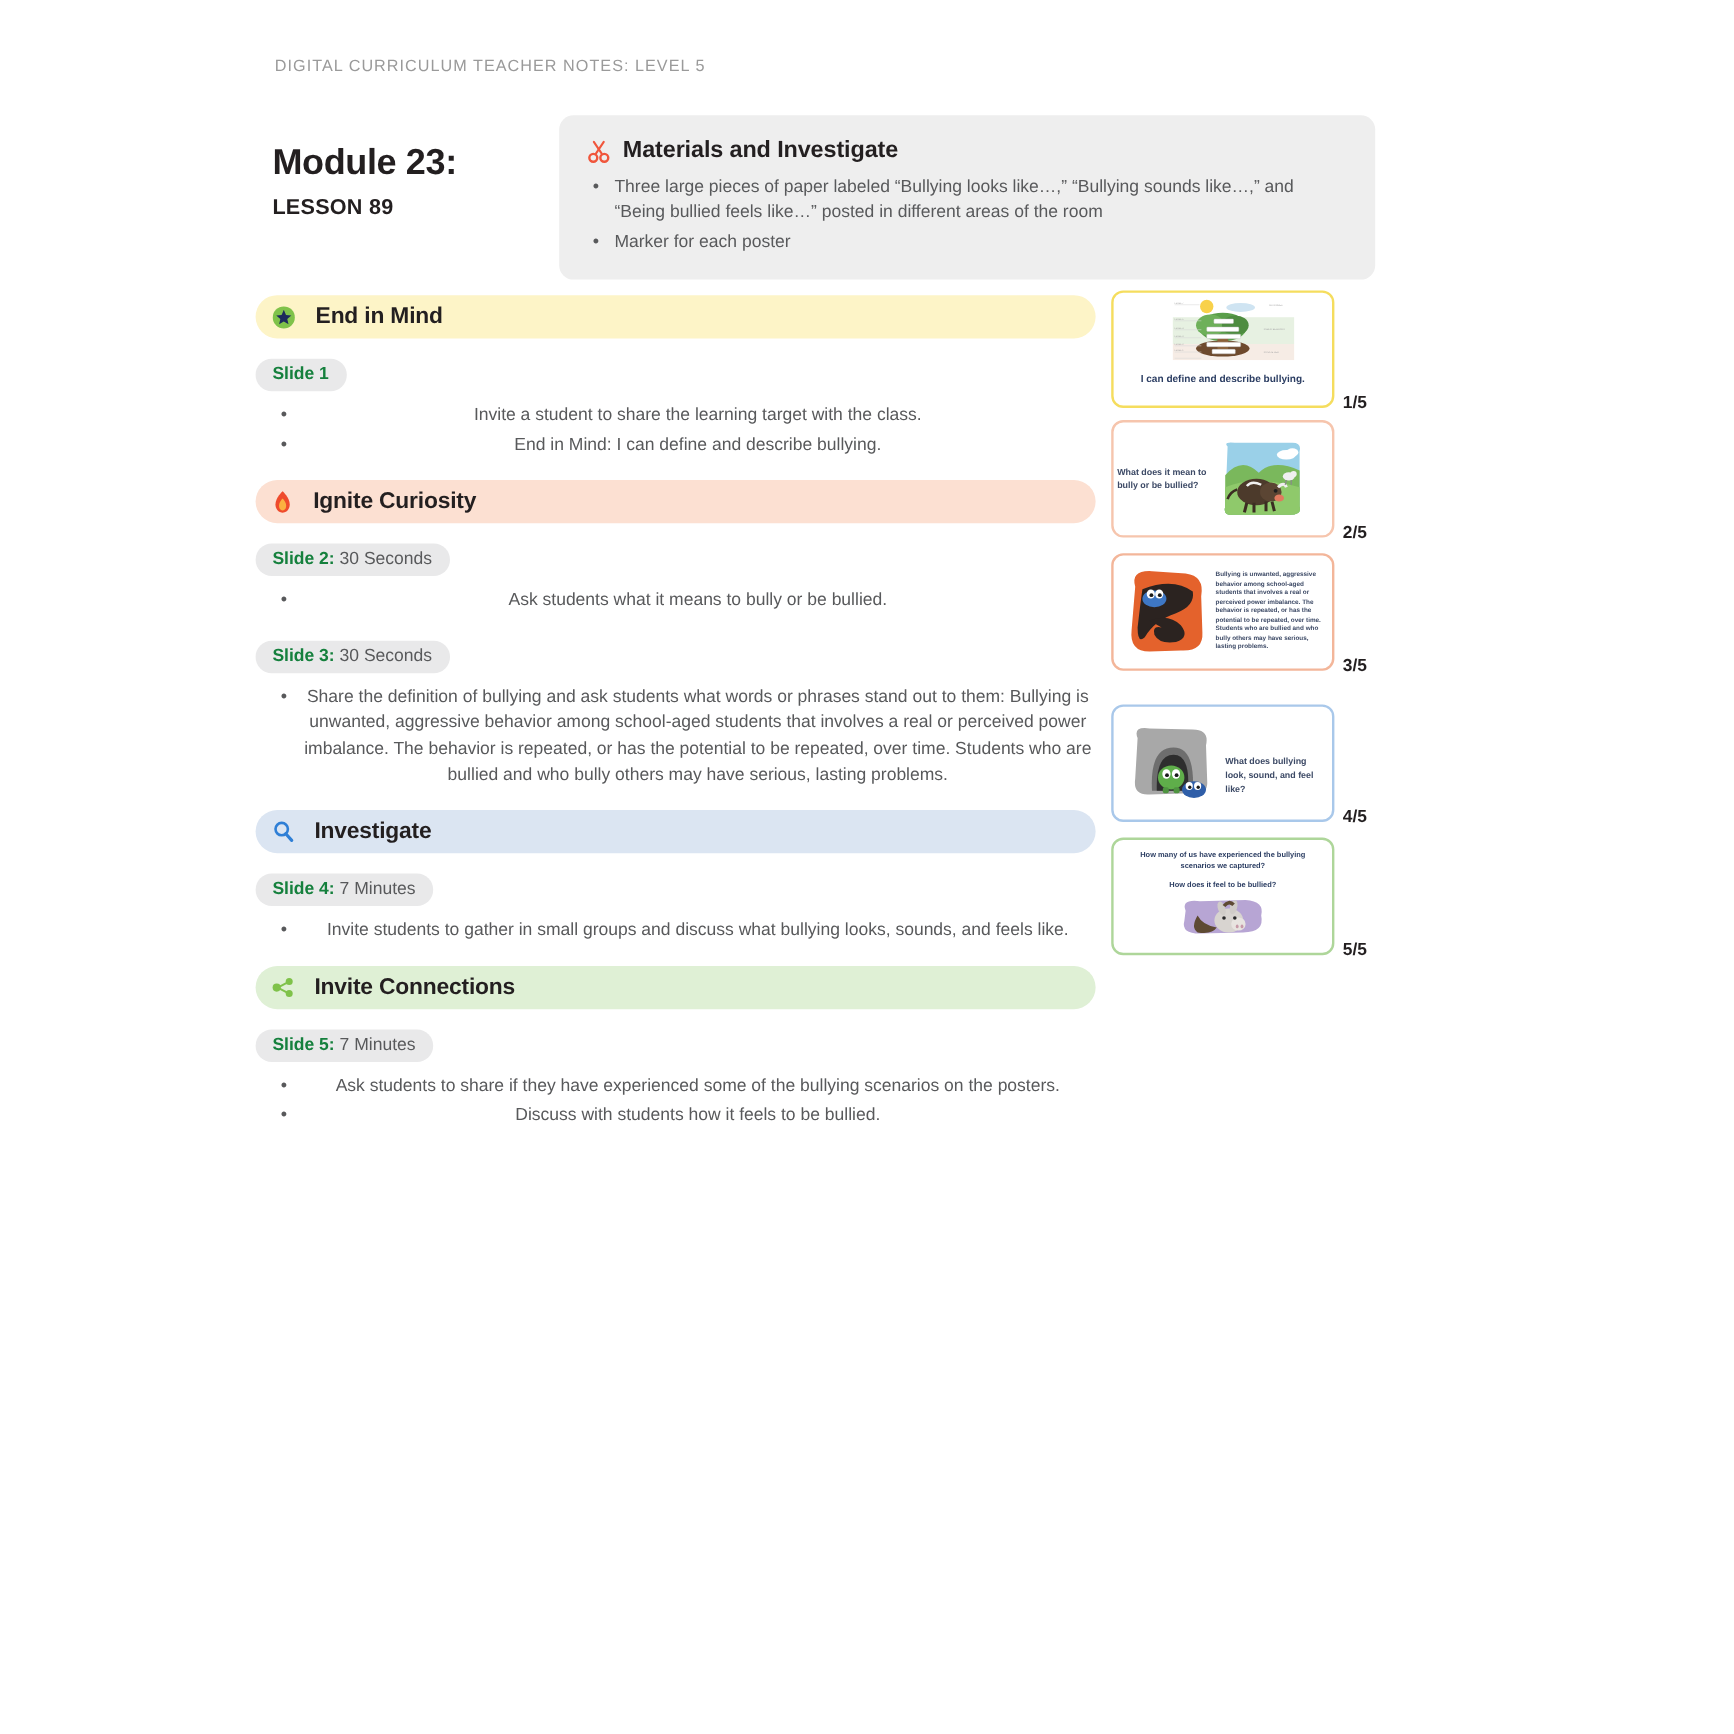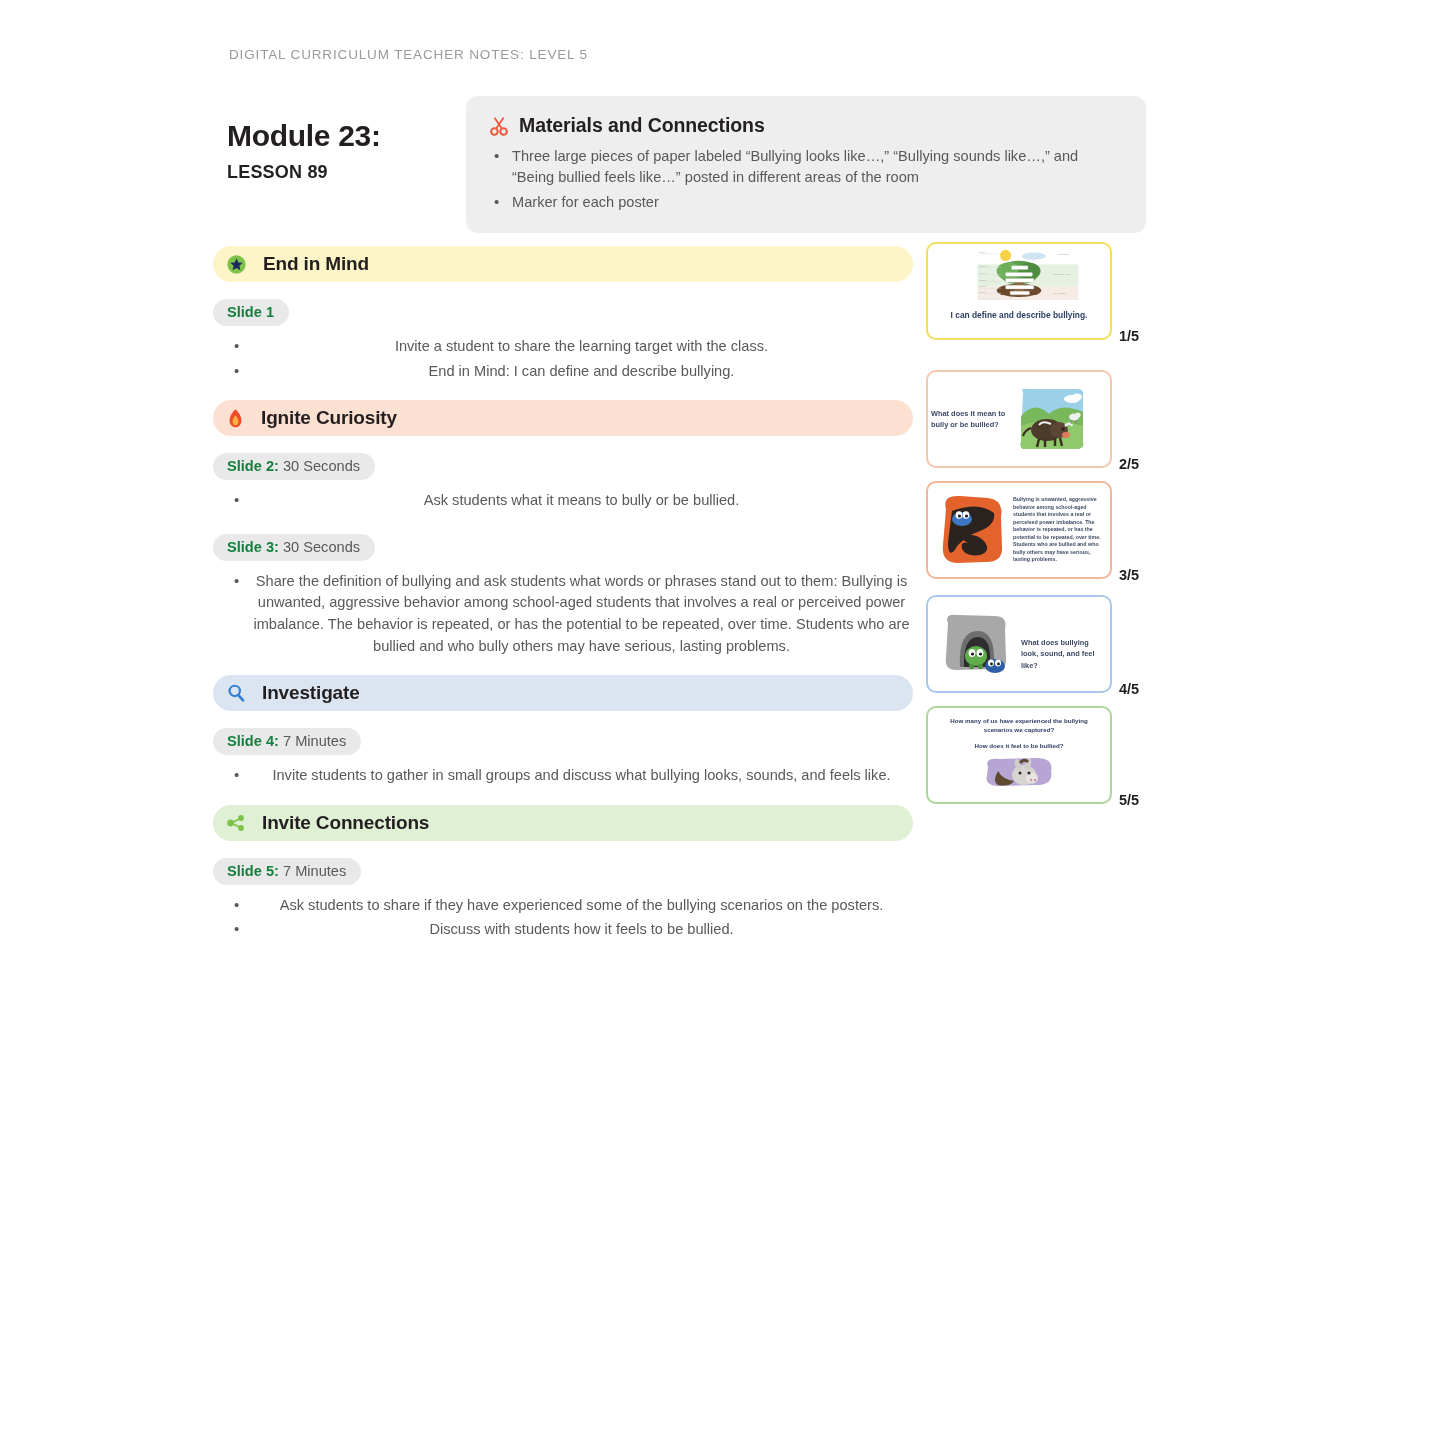--- a/index.html
+++ b/index.html
@@ -243,21 +243,21 @@
   <div class="materials-box">
     <div class="materials-head">
       <svg class="scissors-icon" width="22" height="22" viewBox="0 0 24 24">
         <g stroke="#f0563c" stroke-width="1.9" fill="none" stroke-linecap="round">
           <line x1="7.5" y1="3.5" x2="14.5" y2="14"></line>
           <line x1="16.5" y1="3.5" x2="9.5" y2="14"></line>
         </g>
         <circle cx="7" cy="18" r="3.6" fill="none" stroke="#f0563c" stroke-width="2.2"></circle>
         <circle cx="17" cy="18" r="3.6" fill="none" stroke="#f0563c" stroke-width="2.2"></circle>
       </svg>
-      <div class="mh-text">Materials and Connections</div>
+      <div class="mh-text">Materials and Investigate</div>
     </div>
     <ul class="mat-list">
       <li>Three large pieces of paper labeled “Bullying looks like…,” “Bullying sounds like…,” and “Being bullied feels like…” posted in different areas of the room</li>
       <li>Marker for each poster</li>
     </ul>
   </div>
 
   <div class="left-col">
 
     <div class="section">
@@ -336,21 +336,21 @@
       <ul class="bullets">
         <li>Ask students to share if they have experienced some of the bullying scenarios on the posters.</li>
         <li>Discuss with students how it feels to be bullied.</li>
       </ul>
     </div>
 
   </div>
 
   <div class="slide-rail">
 
-    <div class="slide-item" style="margin-bottom:30px;">
+    <div class="slide-item" style="margin-bottom:10px;">
       <div class="slide-thumb" style="border-color:#f5dd5e;">
         <div class="s1-wrap">
           <svg width="120" height="58" viewBox="0 0 160 78">
             <rect x="24" y="0" width="136" height="22" fill="#ffffff"></rect>
             <rect x="24" y="22" width="136" height="30" fill="#e7f1e2"></rect>
             <rect x="24" y="52" width="136" height="18" fill="#f6ece5"></rect>
             <circle cx="62" cy="10" r="7.5" fill="#f8d14a"></circle>
             <ellipse cx="100" cy="11" rx="16" ry="5" fill="#cfe4f2"></ellipse>
             <ellipse cx="80" cy="33" rx="27" ry="16" fill="#5a9e4a"></ellipse>
             <ellipse cx="66" cy="31" rx="16" ry="12" fill="#6eb05a"></ellipse>
@@ -421,21 +421,21 @@
             <g stroke="#8a8a8a" stroke-width="1">
                 <line x1="57" y1="34" x2="56" y2="38"></line>
                 <line x1="61" y1="34" x2="61" y2="38"></line>
               </g>
           </svg>
         </div>
       </div>
       <div class="slide-counter">2/5</div>
     </div>
 
-    <div class="slide-item" style="margin-bottom:16px;">
+    <div class="slide-item" style="margin-bottom:28px;">
       <div class="slide-thumb" style="border-color:#f3b69a;">
         <div class="s3-wrap">
           <svg width="70" height="78" viewBox="0 0 70 78">
             <path d="M10 18 Q6 4 24 5 L52 7 Q68 9 65 26 L66 56 Q67 72 48 71 L22 72 Q5 72 7 54 Z" fill="#e4622c"></path>
             <path d="M16 20 Q42 10 58 22 Q60 34 44 40 Q26 46 18 60 Q12 66 12 52 Q14 34 16 20 Z" fill="#2b2320"></path>
             <path d="M22 46 Q38 40 48 50 Q56 60 44 64 Q30 66 26 58 Q24 50 32 52" fill="#2b2320"></path>
             <ellipse cx="26" cy="28" rx="10" ry="7" fill="#3e77c4"></ellipse>
             <ellipse cx="23" cy="24" rx="3.4" ry="3.8" fill="#ffffff"></ellipse>
             <ellipse cx="30" cy="24" rx="3.4" ry="3.8" fill="#ffffff"></ellipse>
             <circle cx="23.5" cy="25" r="1.6" fill="#1b1b1b"></circle>

